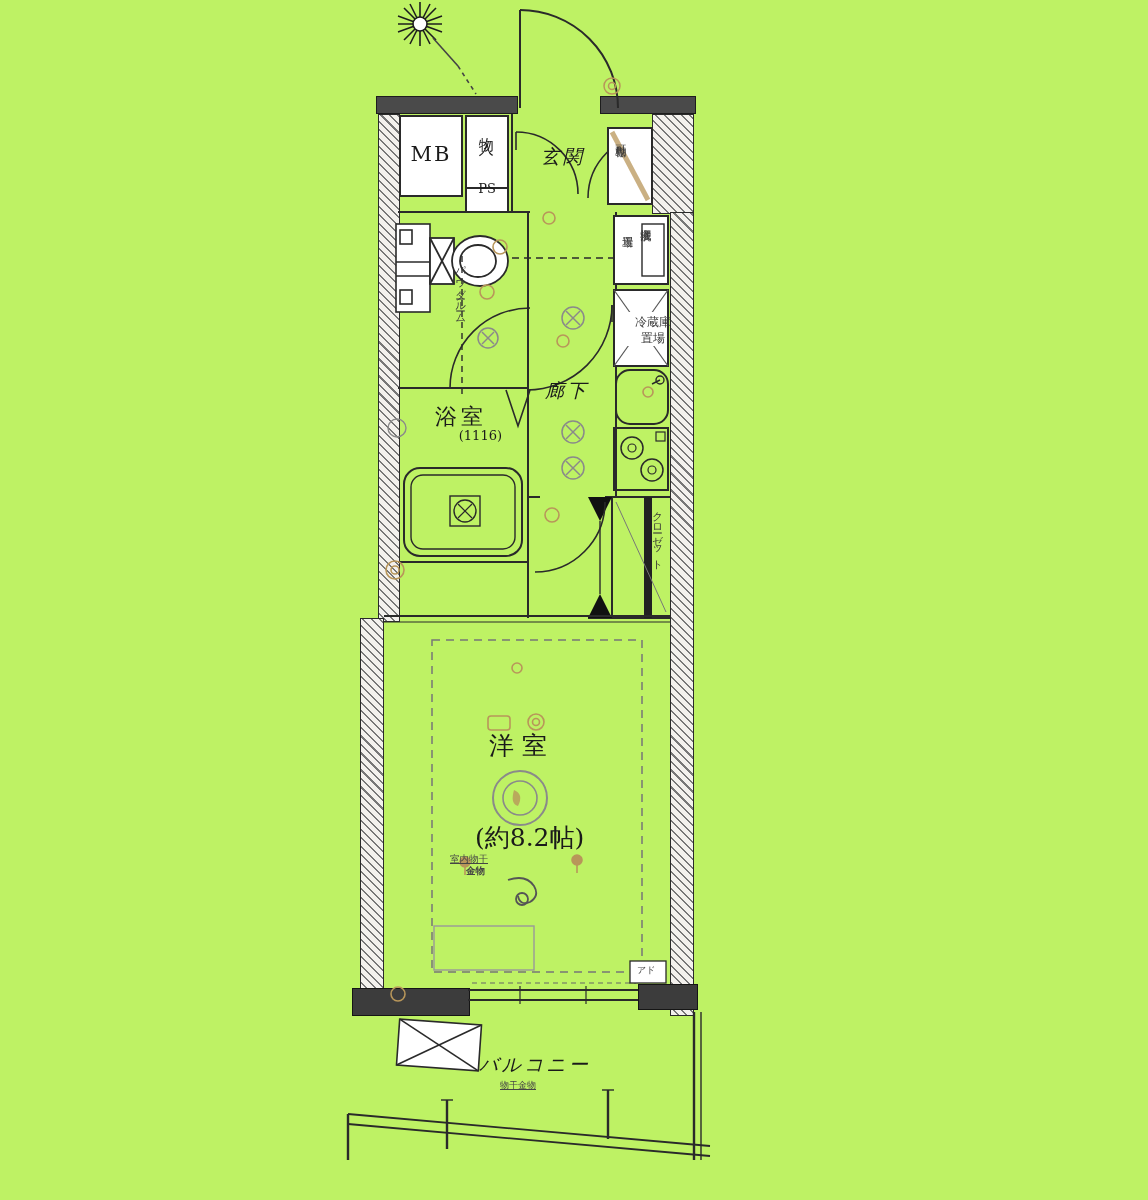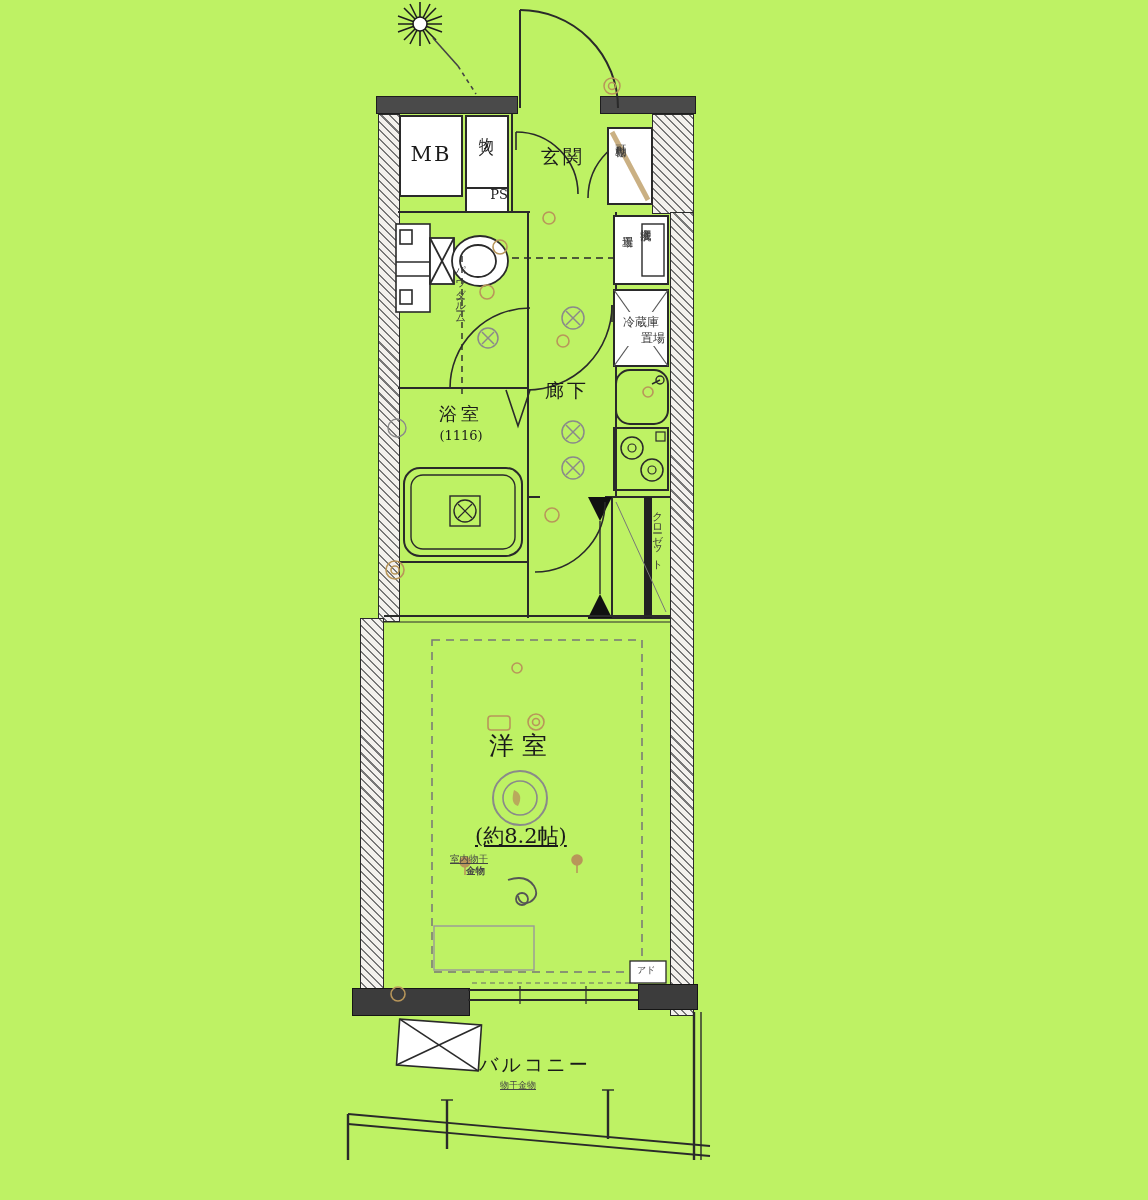--- a/index.html
+++ b/index.html
@@ -10,21 +10,21 @@
       repeating-linear-gradient(45deg,#f3f1ed 0 4.5px,#787878 4.5px 6px);
       border:1.6px solid #2a2a2a;box-sizing:border-box;}
   .wall-solid{position:absolute;background:#4a4a4a;border:1.4px solid #1d1d1d;box-sizing:border-box;}
   .wall-dark{position:absolute;background:#3c3c3c;border:1.2px solid #151515;box-sizing:border-box;}
   svg{position:absolute;left:0;top:0;}
   
   .lbl{position:absolute;color:#1a1a1a;white-space:pre;line-height:1.15;}
   .c{text-align:center;}
   .vtext{writing-mode:vertical-rl;text-orientation:upright;letter-spacing:2px;}
   .room-big{font-size:25px;letter-spacing:8px;}
-  .room-md{font-size:19px;letter-spacing:3px;}
+  .room-md{font-size:19px;letter-spacing:3px;font-style:italic;}
   .small{font-size:11px;color:#3a3a3a;}
   .tiny{font-size:9.5px;color:#454545;}
 </style>
 </head>
 <body>
 
 <div id="plan">
 
   <div class="wall-solid" style="left:376px;top:96px;width:142px;height:18px;"></div>
   <div class="wall-solid" style="left:600px;top:96px;width:96px;height:18px;"></div>
@@ -242,41 +242,41 @@
         <circle cx="517" cy="668" r="5"></circle>
         <rect x="488" y="716" width="22" height="14" rx="3"></rect>
         <circle cx="536" cy="722" r="8"></circle>
           <circle cx="536" cy="722" r="3.5"></circle>
       </g>
     </g>
   </svg>
 
   <div class="lbl c" style="left:400px;top:142px;width:62px;font-size:21px;letter-spacing:2px;">MB</div>
   <div class="lbl vtext" style="left:477px;top:126px;font-size:15px;">物入</div>
-  <div class="lbl c" style="left:466px;top:188px;width:42px;font-size:13px;text-align:right;">PS</div>
+  <div class="lbl c" style="left:466px;top:182px;width:42px;font-size:13px;">PS</div>
   <div class="lbl room-md" style="left:541px;top:146px;">玄関</div>
   <div class="lbl vtext small" style="left:613px;top:136px;letter-spacing:1px;">可動棚</div>
 
   <div class="lbl vtext small" style="left:638px;top:221px;letter-spacing:0;">洗濯機</div>
   <div class="lbl vtext small" style="left:620px;top:228px;letter-spacing:0;">置場</div>
 
-  <div class="lbl c small" style="left:614px;top:316px;width:54px;font-size:12px;">冷蔵庫</div>
+  <div class="lbl c small" style="left:614px;top:316px;width:54px;font-size:12px;padding-left:12px;">冷蔵庫</div>
   <div class="lbl c small" style="left:614px;top:332px;width:78px;font-size:12px;">置場</div>
 
   <div class="lbl vtext small" style="left:455px;top:258px;letter-spacing:0;font-size:10.5px;">パウダールーム</div>
 
   <div class="lbl room-md" style="left:545px;top:380px;">廊下</div>
 
-  <div class="lbl c" style="left:420px;top:404px;width:82px;font-size:18px;letter-spacing:4px;">浴室</div>
-  <div class="lbl c" style="left:420px;top:429px;width:82px;font-size:13px;">(1116)</div>
+  <div class="lbl c" style="left:420px;top:404px;width:82px;font-size:22px;letter-spacing:4px;">浴室</div>
+  <div class="lbl c" style="left:420px;top:429px;width:82px;font-size:13px;text-align:right;">(1116)</div>
 
   <div class="lbl vtext" style="left:652px;top:504px;font-size:10.5px;color:#333;letter-spacing:0;">クローゼット</div>
 
   <div class="lbl room-big" style="left:489px;top:732px;">洋室</div>
-  <div class="lbl" style="left:475px;top:824px;font-size:21px;text-decoration:underline;">(約8.2帖)</div>
+  <div class="lbl" style="left:475px;top:824px;font-size:25px;">(約8.2帖)</div>
 
   <div class="lbl tiny" style="left:450px;top:854px;text-decoration:underline;">室内物干</div>
   <div class="lbl tiny" style="left:466px;top:866px;font-weight:bold;">金物</div>
 
   <div class="lbl room-md" style="left:479px;top:1054px;">バルコニー</div>
   <div class="lbl tiny" style="left:500px;top:1080px;font-size:9px;text-decoration:underline;">物干金物</div>
   <div class="lbl tiny" style="left:637px;top:965px;font-size:9px;">アド</div>
 
 </div>
 

